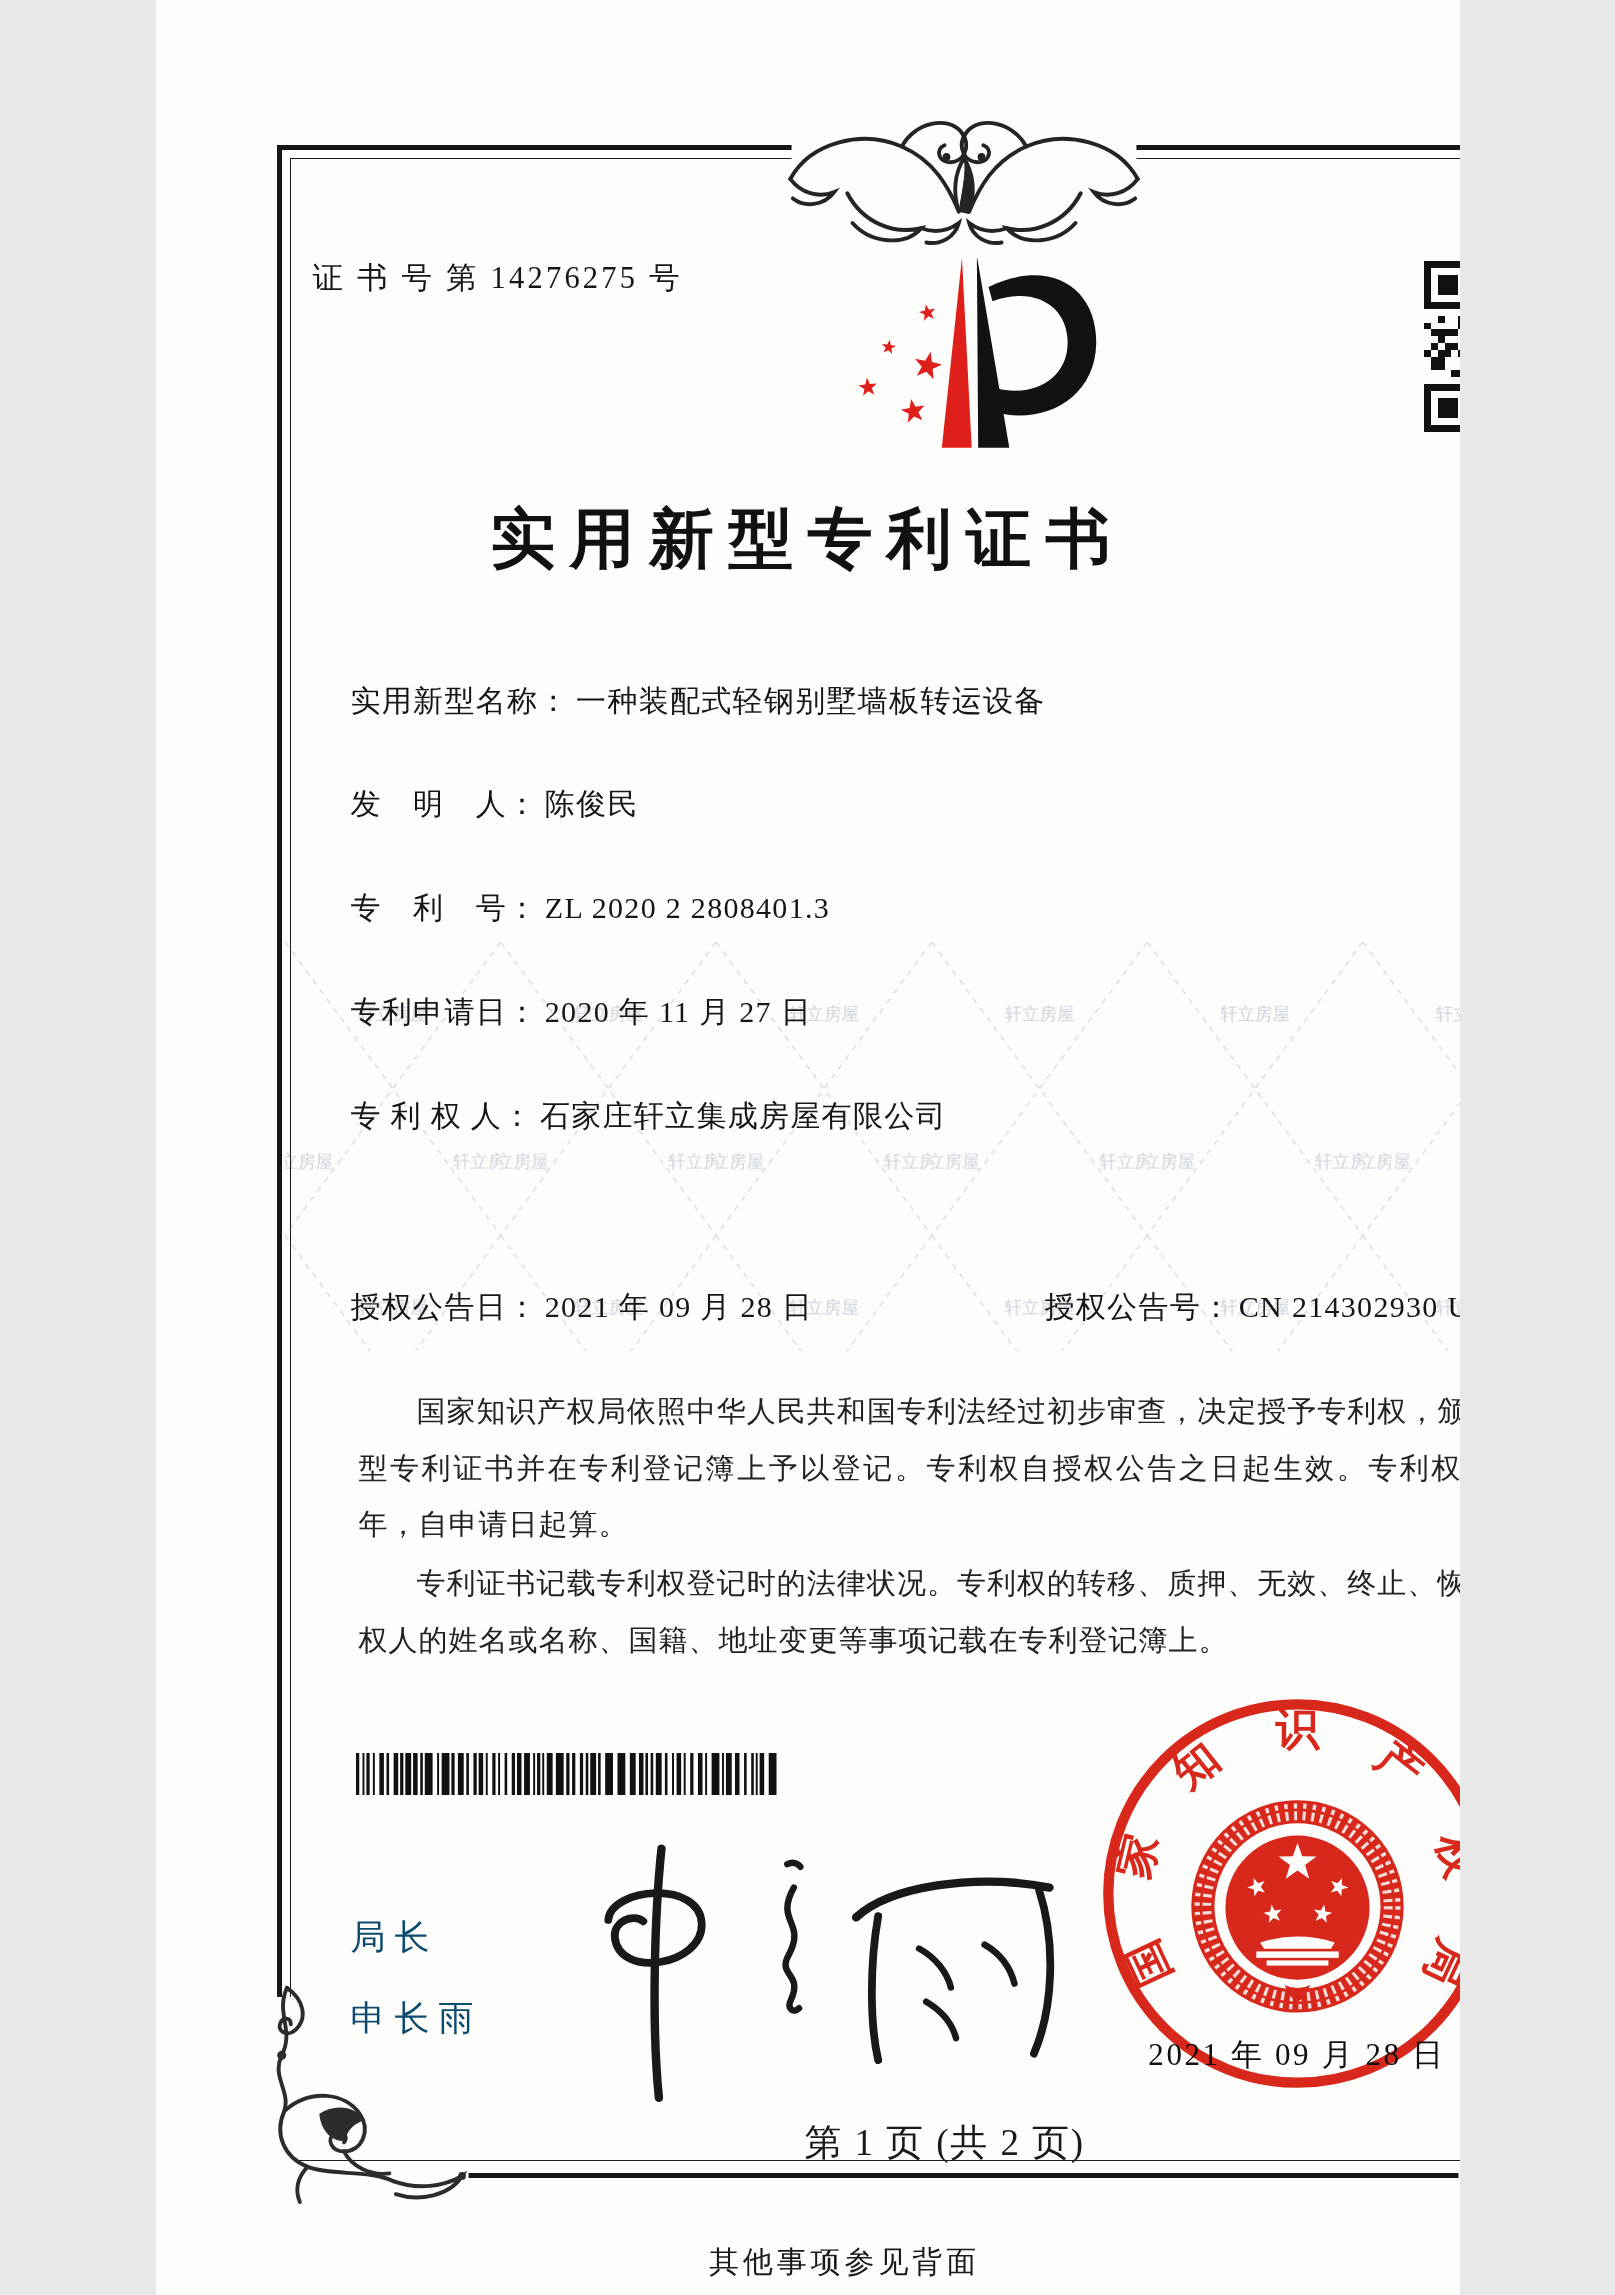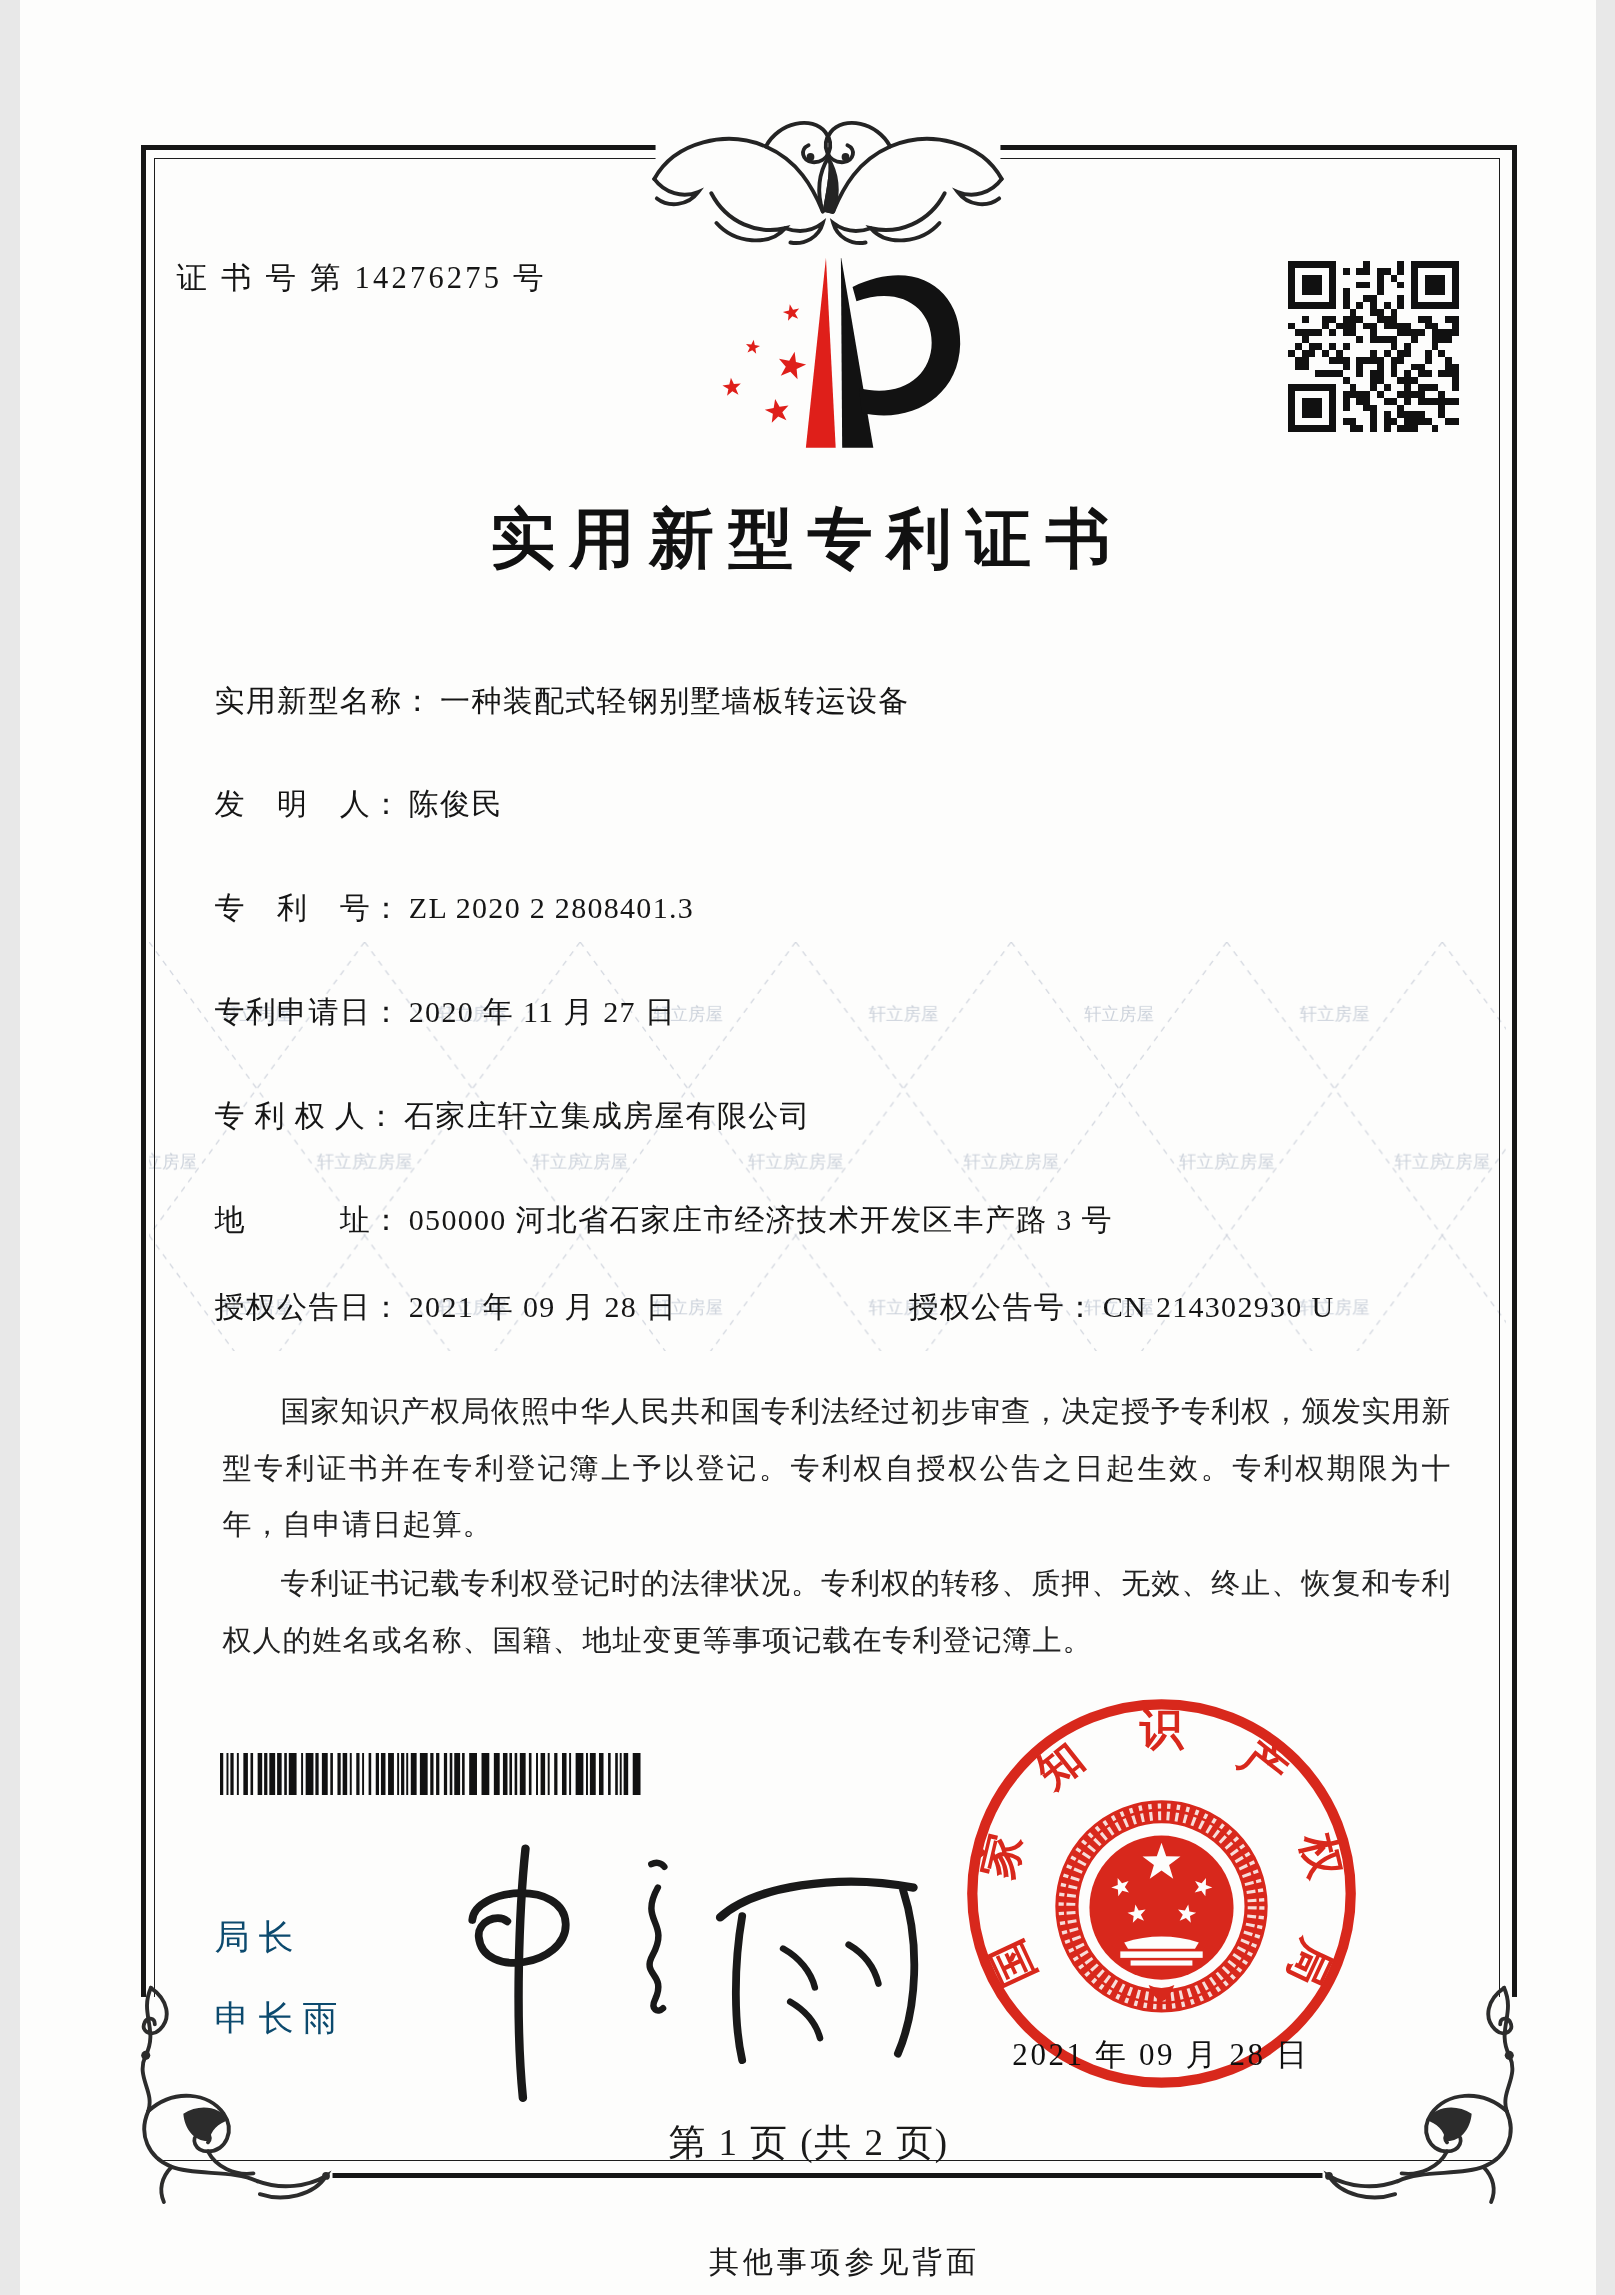--- a/index.html
+++ b/index.html
@@ -1,17 +1,17 @@
 <!DOCTYPE html>
 <html style="font-size:10.4px"><head>
 <meta charset="utf-8">
 <style>
   html,body{margin:0;padding:0;background:#e8e8e8;}
   .page{
-    position:relative;width:1576px;height:2295px;background:#fdfdfc;
+    position:relative;width:1304px;height:2295px;background:#fdfdfc;
     font-family:"Liberation Serif","DejaVu Serif",serif;color:#1b1b1b;
     overflow:hidden;margin:0 auto;
   }
   .frame-outer{position:absolute;left:121px;top:145px;width:1366px;height:2023px;border:5.8px solid #161616;}
   .frame-inner{position:absolute;left:134px;top:158px;width:1344px;height:2001px;border:1.9px solid #1d1d1d;}
   .abs{position:absolute;}
   .cert-no{font-size:30.5px;letter-spacing:3.2px;color:#161616;}
   .title{
     width:100%;text-align:center;font-size:65px;font-weight:700;
     letter-spacing:14.3px;color:#111;font-family:"DejaVu Serif","Liberation Serif",serif;
@@ -459,23 +459,20 @@
     </div>
     <div class="abs field-row" style="top:888px;">
       <span>专　利　号：</span><span class="val">ZL 2020 2 2808401.3</span>
     </div>
     <div class="abs field-row" style="top:992px;">
       <span>专利申请日：</span><span class="val">2020 年 11 月 27 日</span>
     </div>
     <div class="abs field-row" style="top:1096px;">
       <span>专 利 权 人：</span><span class="val">石家庄轩立集成房屋有限公司</span>
     </div>
-    <div class="abs field-row" style="top:1200px;">
-      <span>地　　　址：</span><span class="val">050000  河北省石家庄市经济技术开发区丰产路 3 号</span>
-    </div>
     <div class="abs field-row" style="top:1287px;">
       <span>授权公告日：</span><span class="val">2021 年 09 月 28 日</span>
       <span style="position:absolute;left:694px;top:0;">
         <span>授权公告号：</span><span class="val">CN 214302930 U</span>
       </span>
     </div>
 
     <p class="abs para" style="top:1375px;">国家知识产权局依照中华人民共和国专利法经过初步审查，决定授予专利权，颁发实用新型专利证书并在专利登记簿上予以登记。专利权自授权公告之日起生效。专利权期限为十年，自申请日起算。</p>
     <p class="abs para" style="top:1547px;">专利证书记载专利权登记时的法律状况。专利权的转移、质押、无效、终止、恢复和专利权人的姓名或名称、国籍、地址变更等事项记载在专利登记簿上。</p>
 

